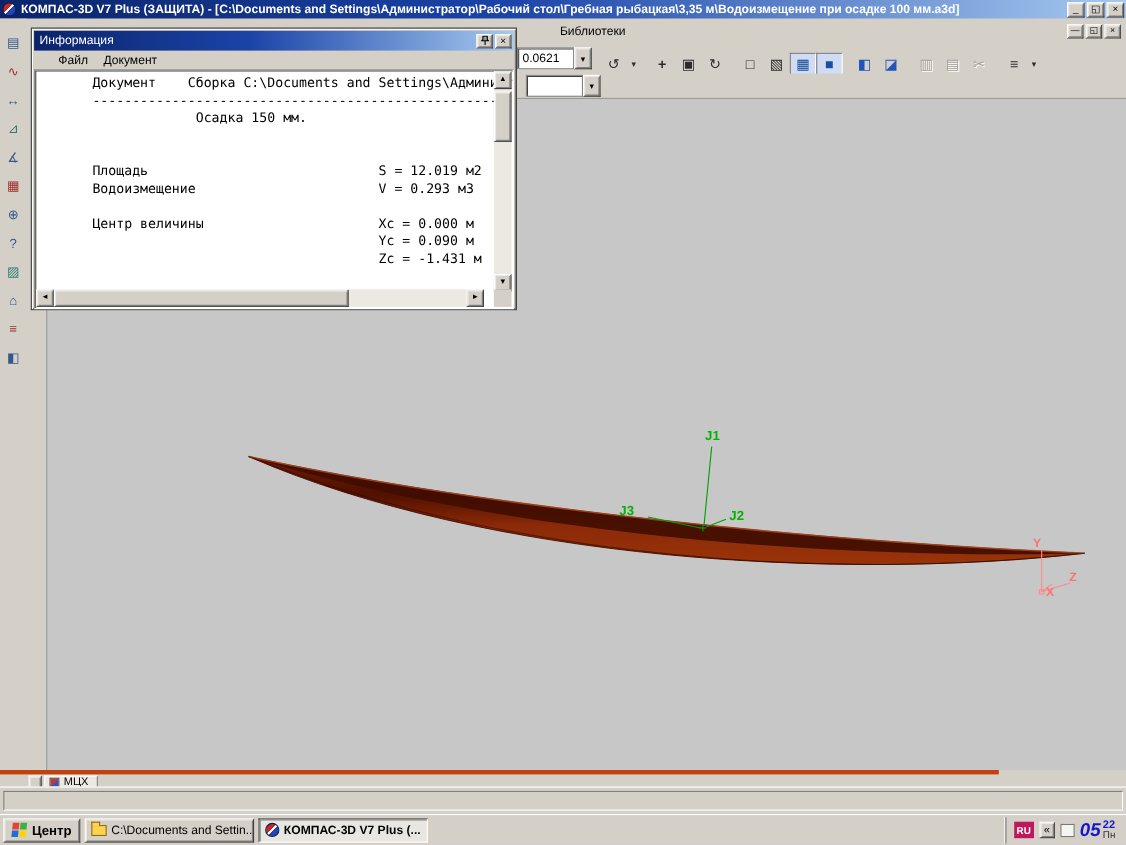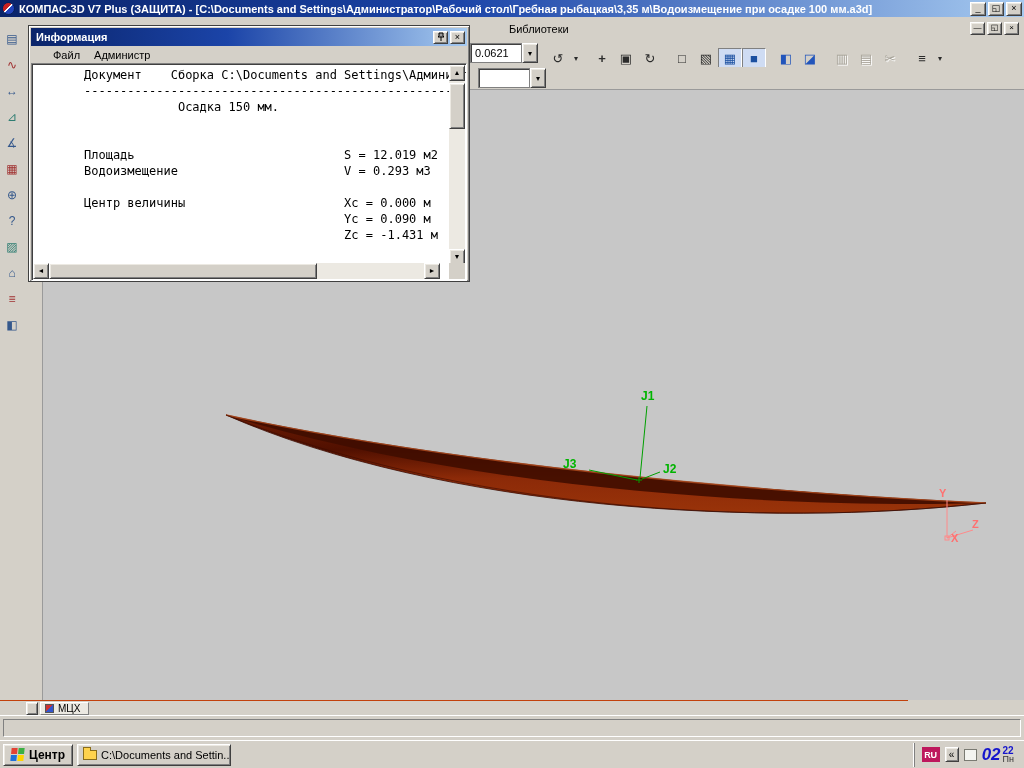--- a/index.html
+++ b/index.html
@@ -46,21 +46,21 @@
   .leftbar { position:absolute; left:0; top:17px; width:24px; height:683px; background:#d4d0c8;
     display:flex; flex-direction:column; align-items:center; padding-top:10px; }
   .lbtn { width:22px; height:24px; margin-bottom:2px; display:flex; align-items:center; justify-content:center; font-size:12px; }
   .lbtn.c-blue { color:#35588c; } .lbtn.c-red { color:#a03030; } .lbtn.c-teal { color:#2e7d72; }
 
   
   .canvas { position:absolute; left:24px; top:89px; width:1000px; height:611px; background:#c7c7c7;
     border-left:1px solid #9a9a9a; border-top:1px solid #9a9a9a;margin-left:18px; }
 
   
-  .tabbar { position:absolute; left:0; top:700px; width:908px; height:15px; background:#d4d0c8; border-top:1px solid #c2410c;text-decoration:underline; }
+  .tabbar { position:absolute; left:0; top:700px; width:908px; height:15px; background:#d4d0c8; border-top:4px solid #c2410c;text-decoration:underline; }
   .tab-spacer { position:absolute; left:26px; top:1px; width:12px; height:13px; }
   .sheet-tab { position:absolute; left:40px; top:1px; height:13px; padding:0 8px 0 4px; display:flex; align-items:center; gap:4px;
     background:#ece9e2; border:1px solid #808080; border-top-color:#fff; border-left-color:#fff; font-size:10px; }
   .tab-icon { width:9px; height:9px; border:1px solid #555; background:linear-gradient(135deg,#cc3333 0 50%,#3355cc 50% 100%); }
   .statusbar { position:absolute; left:0; top:715px; width:1024px; height:25px; background:#d4d0c8; border-top:1px solid #fff; padding:3px; }
   .status-field { width:100%; height:18px; border:1px solid; border-color:#808080 #ffffff #ffffff #808080; background:#d4d0c8; }
 
   .taskbar { position:absolute; left:0; top:740px; width:1024px; height:28px; background:#d4d0c8; border-top:1px solid #fff;
     display:flex; align-items:center; padding:0 3px; }
   .start-btn { height:22px; padding:0 7px; display:flex; align-items:center; gap:4px; font-weight:bold; font-size:12px; }
@@ -85,21 +85,21 @@
   .clock-h { color:#1515cc; font-weight:bold; font-size:17px; font-style:italic; }
   .clock-stack { display:flex; flex-direction:column; line-height:9px; }
   .clock-m { color:#1515cc; font-weight:bold; font-size:10px; }
   .clock-day { color:#333; font-size:9px; }
 
   
   .info-win { position:absolute; left:28px; top:25px; width:442px; height:257px; z-index:50;
     background:#d4d0c8; border:1px solid #404040; box-shadow: inset 1px 1px 0 #fff, inset -1px -1px 0 #808080; padding:2px; }
   .info-title { height:18px; background:linear-gradient(90deg,#0a246a 0%,#1b44a8 45%,#a6caf0 100%);
     display:flex; align-items:center; padding:0 2px 0 5px; }
-  .info-title-text { color:#fff; font-weight:bold; font-size:11px; flex:1; }
+  .info-title-text { color:#fff; font-weight:normal; font-size:11px; flex:1; }
   .info-tbtn { width:15px; height:13px; margin-left:2px; display:flex; align-items:center; justify-content:center; font-size:9px; line-height:11px; }
   .info-menu { height:17px; display:flex; align-items:center; padding-left:15px; }
   .info-menu-item { padding:1px 7px; }
   .info-body { position:relative; height:218px; background:#fff; border:1px solid; border-color:#808080 #ffffff #ffffff #808080; box-shadow: inset 1px 1px 0 #404040; overflow:hidden;padding-left:45px; }
   .info-text { margin:0; padding:3px 0 0 7px; font-family:"DejaVu Sans Mono","Liberation Mono",monospace;
     font-size:12px; line-height:16px; white-space:pre; }
   .vscroll { position:absolute; right:1px; top:1px; width:16px; height:200px; background:#ece9e2; }
   .hscroll { position:absolute; left:1px; bottom:1px; height:16px; width:407px; background:#ece9e2; }
   .scr-btn { position:absolute; width:16px; height:16px; font-size:7px; line-height:14px; text-align:center; }
   .v-up { top:0; left:0; } .v-down { bottom:0; left:0; }
@@ -240,47 +240,51 @@
         <span></span>
         <span></span>
         <span></span>
       </span>
     <span>Центр</span>
   </div>
   <div class="task-btn raised">
     <span class="icon-folder"></span>
     <span>C:\Documents and Settin...</span>
   </div>
+  <div class="task-btn raised active">
+    <span class="icon-kompas"></span>
+    <span>КОМПАС-3D V7 Plus (...</span>
+  </div>
   <div class="tray">
     <div class="lang-badge">RU</div>
     <div class="tray-chevron raised">«</div>
     <div class="tray-icon"></div>
     <div class="clock">
-      <span class="clock-h">02</span>
+      <span class="clock-h">05</span>
       <span class="clock-stack">
         <span class="clock-m">22</span>
         <span class="clock-day">Пн</span>
       </span>
     </div>
   </div>
 </div>
 
 <div class="info-win">
   <div class="info-title">
     <span class="info-title-text">Информация</span>
     <span class="info-tbtn raised">
       <svg width="8" height="10" viewBox="0 0 8 10">
           <path d="M2 1h4v3l1 1H1l1-1zM4 5v4" stroke="#000" stroke-width="1" fill="#9a9a9a"></path>
         </svg>
     </span>
     <span class="info-tbtn raised">×</span>
   </div>
   <div class="info-menu">
     <span class="info-menu-item">Файл</span>
-    <span class="info-menu-item">Администр</span>
+    <span class="info-menu-item">Документ</span>
   </div>
   <div class="info-body">
     <pre class="info-text">Документ    Сборка C:\Documents and Settings\Администр
 ------------------------------------------------------------
              Осадка 150 мм.
 
 
 Площадь                             S = 12.019 м2
 Водоизмещение                       V = 0.293 м3
 

